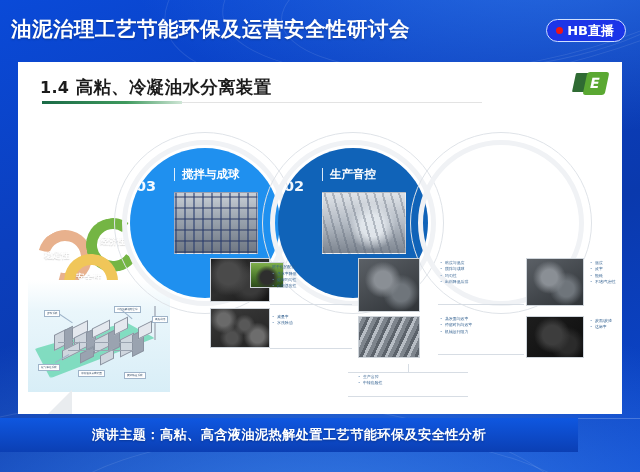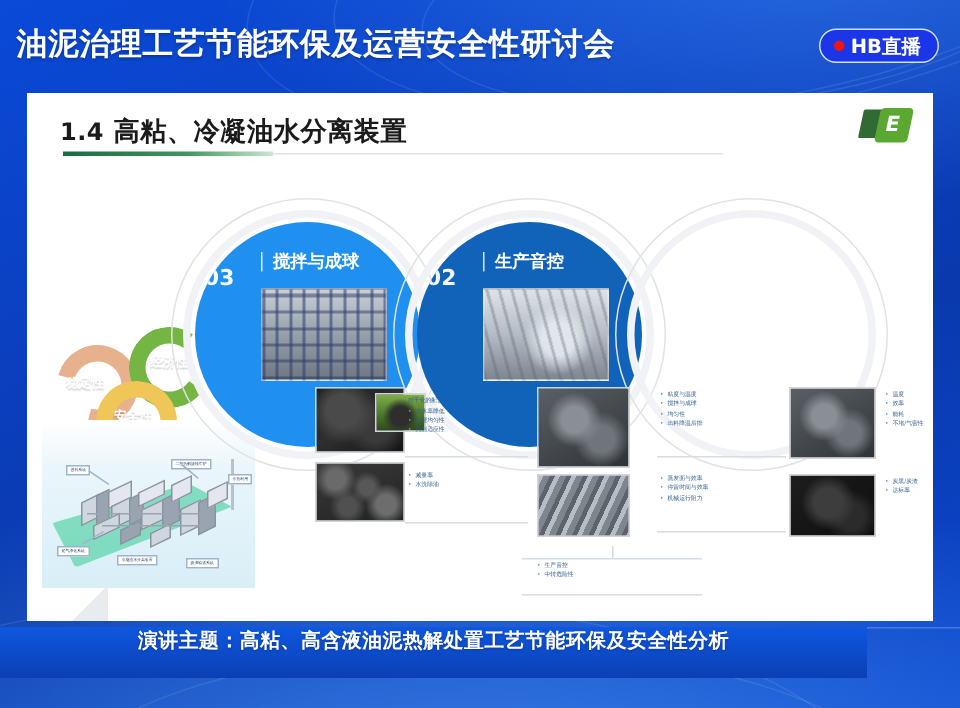--- a/index.html
+++ b/index.html
@@ -257,21 +257,21 @@
   .bullets li:before {
     content: "•"; position: absolute; left: 0; top: 0; color: #6f93b8;
   }
   .uline { position: absolute; background: #d7dde4; height: .6px; }
   .vline { position: absolute; background: #d7dde4; width: .6px; }
 
   
   #banner {
     position: absolute; left: 0; top: 418px; width: 578px; height: 34px;
     background: linear-gradient(180deg, #0f57e0 0%, #0b3fb4 100%);
-    display: flex; align-items: flex-start; justify-content: center;
+    display: flex; align-items: center; justify-content: center;
   }
   #banner-text {
     color: #ffffff; font-size: 13.2px; font-weight: bold;
     letter-spacing: .4px; white-space: nowrap;
     text-shadow: 0 1px 2px rgba(0,0,0,.25);
   }
   #banner-edge-top { position: absolute; left: 0; top: 418px; width: 640px; height: 1px; background: rgba(255,255,255,.22); }
 </style>
 </head>
 <body>

